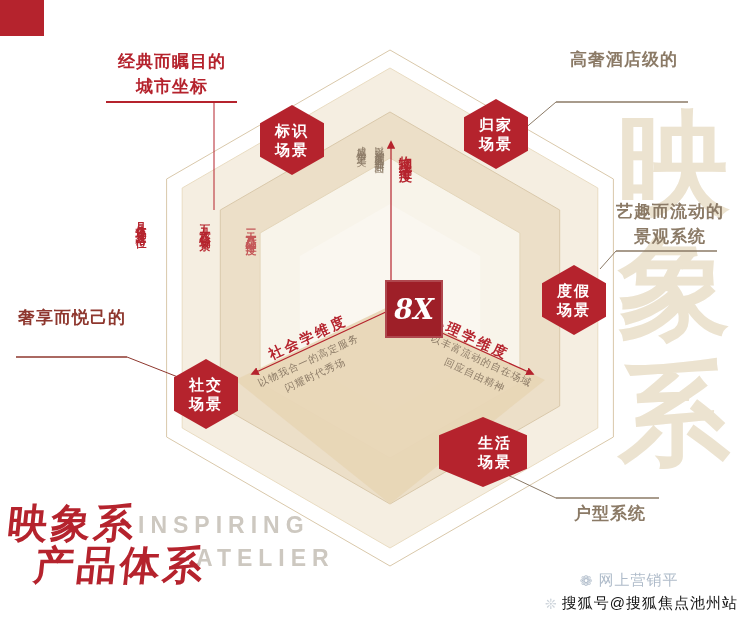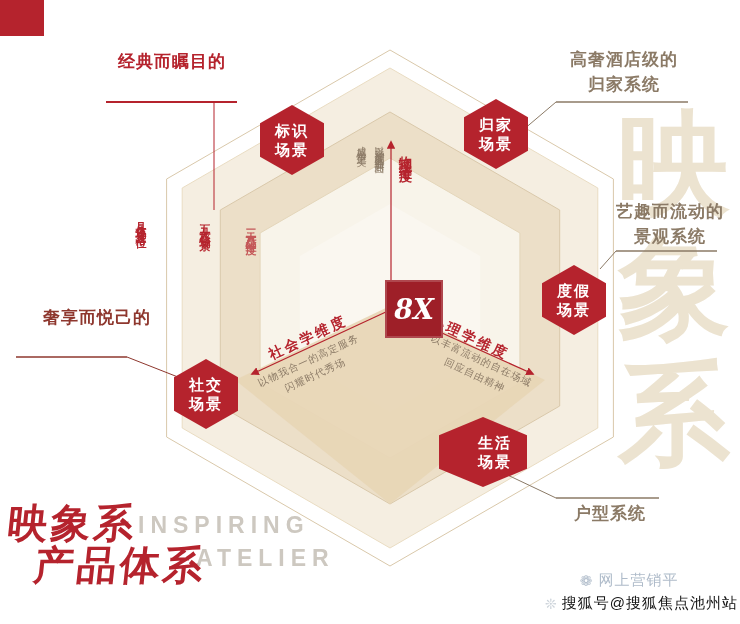--- a/index.html
+++ b/index.html
@@ -17,21 +17,21 @@
   
   .hexnode{position:absolute;width:64px;height:70px;background:var(--accent-red);
     clip-path:polygon(50% 0,100% 26%,100% 74%,50% 100%,0 74%,0 26%);
     color:#fff;display:flex;flex-direction:column;align-items:center;justify-content:center;
     font-weight:bold;font-size:15px;line-height:1.3;letter-spacing:2px;z-index:5;text-align:center;}
 
   
   .ann{position:absolute;font-weight:bold;font-size:17px;line-height:1.45;text-align:center;z-index:6;letter-spacing:1px;}
   .ann.red{color:var(--accent-red);font-family:Liberation Serif, serif;}
   .ann.brown{color:var(--brown-text);}
-  .ann.maroon{color:var(--maroon-text);margin-left:25px;}
+  .ann.maroon{color:var(--maroon-text);}
 
   
   .vtext{writing-mode:vertical-rl;text-orientation:upright;}
   .side-label{position:absolute;font-size:11px;font-weight:bold;letter-spacing:3px;color:var(--accent-red);z-index:4;}
   .side-label.lighter{opacity:.72;}
 
   .axis-label-v{position:absolute;left:396px;top:146px;font-size:13px;font-weight:bold;
     letter-spacing:3px;color:var(--accent-red);z-index:4;}
   .phys-desc{position:absolute;left:350px;top:138px;height:170px;writing-mode:vertical-rl;
     text-orientation:upright;z-index:4;color:var(--brown-text);font-size:10px;letter-spacing:2px;}
@@ -95,24 +95,24 @@
     <line x1="16" y1="357" x2="127" y2="357" style="stroke:var(--maroon-text);stroke-width:1.5"></line>
     <line x1="127" y1="357" x2="183" y2="379" style="stroke:var(--maroon-text);stroke-width:1"></line>
     <line x1="497" y1="470" x2="556" y2="498" style="stroke:var(--brown-text);stroke-width:1"></line>
     <line x1="556" y1="498" x2="659" y2="498" style="stroke:var(--brown-text);stroke-width:1.5"></line>
   </svg>
 
   <div class="corner"></div>
 
   <div class="ann red" style="left:100px;top:50px;width:144px;">
     <div>经典而瞩目的</div>
+    <div>城市坐标</div>
   </div>
   <div class="ann brown" style="left:552px;top:48px;width:144px;">
     <div>高奢酒店级的</div>
-    <div>归家系统</div>
   </div>
   <div class="ann brown" style="left:608px;top:200px;width:124px;">
     <div>艺趣而流动的</div>
     <div>景观系统</div>
   </div>
   <div class="ann maroon" style="left:12px;top:306px;width:120px;">
     <div>奢享而悦己的</div>
   </div>
   <div class="ann brown" style="left:550px;top:502px;width:120px;">
     <div>户型系统</div>

